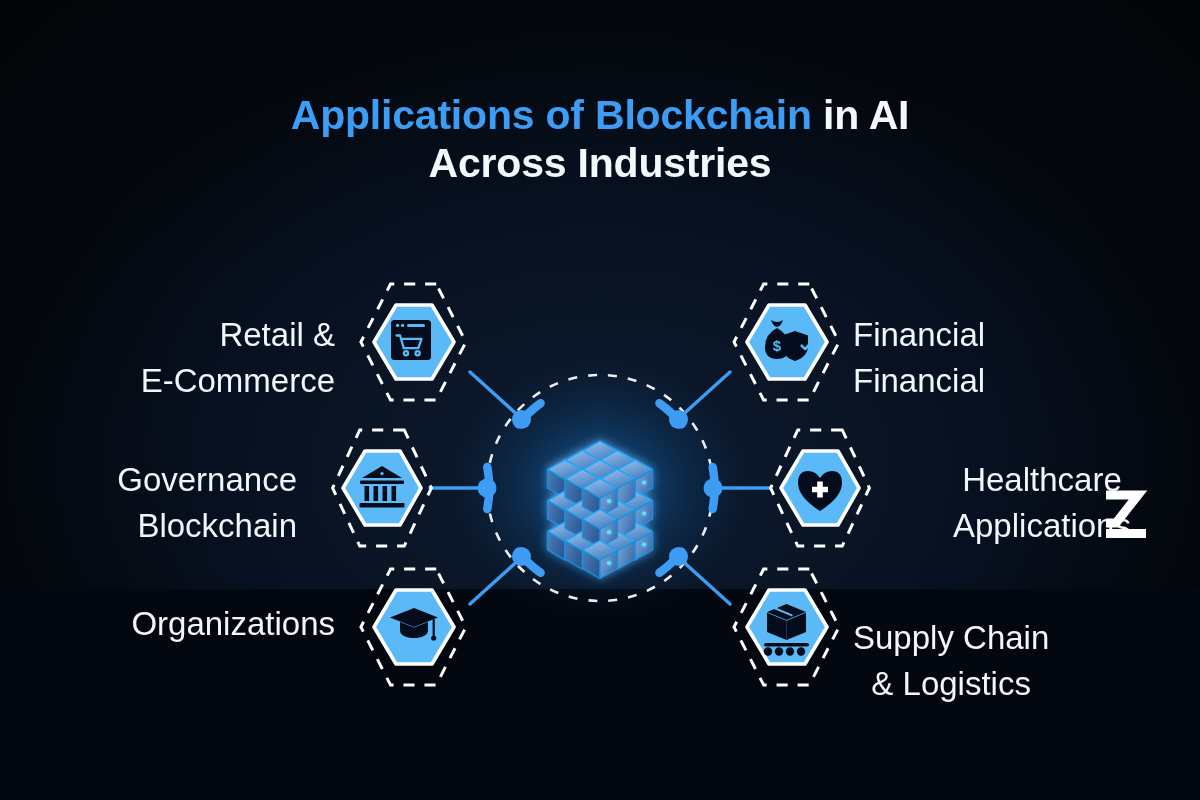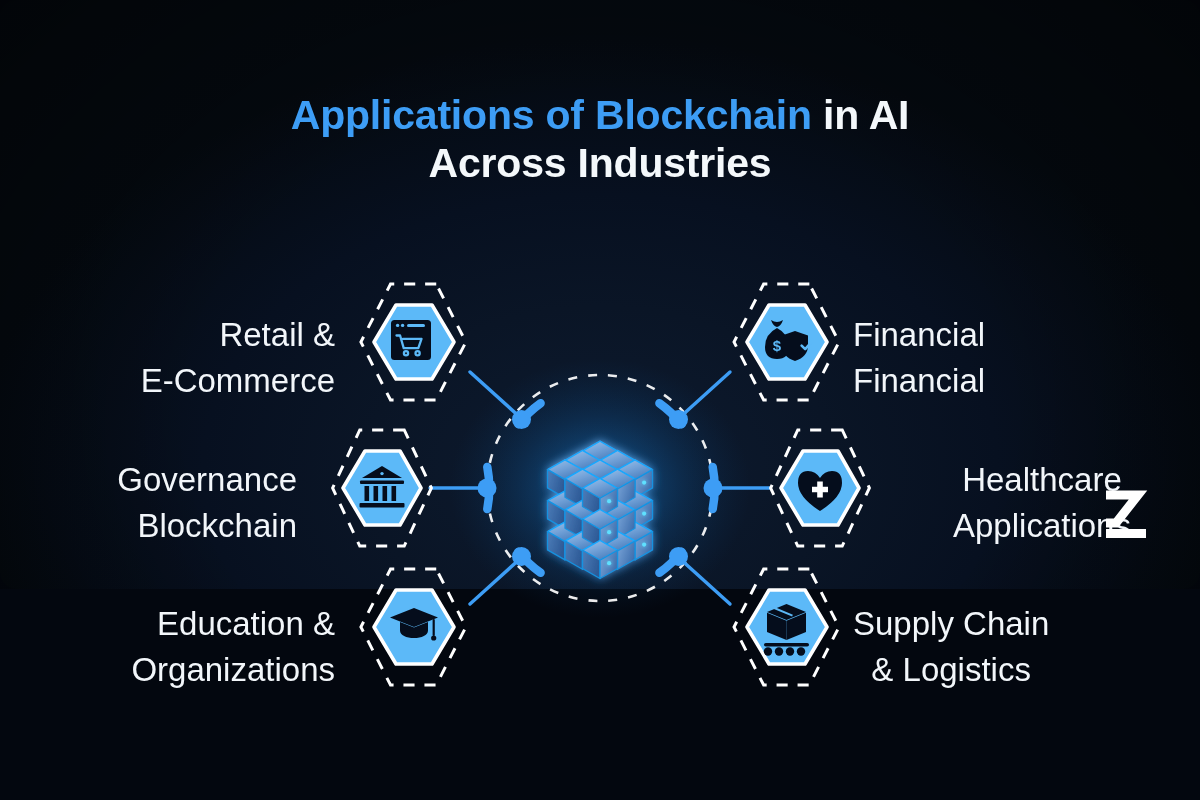--- a/index.html
+++ b/index.html
@@ -425,35 +425,34 @@
     <div>Retail &amp;</div>
     <div>E-Commerce</div>
   </div>
 
   <div class="node-label left" style="right:903px; top:457px;">
     <div>Governance</div>
     <div>Blockchain</div>
   </div>
 
   <div class="node-label left" style="right:865px; top:601px;">
-    <div>Education &amp;</div>
     <div>Organizations</div>
   </div>
 
   <div class="node-label right" style="left:853px; top:312px;">
     <div>Financial</div>
     <div>Financial</div>
   </div>
 
   <div class="node-label right" style="left:910px; top:457px;margin-left:43px;">
     <div>Healthcare</div>
     <div>Applications</div>
   </div>
 
-  <div class="node-label right" style="left:853px; top:601px;">
+  <div class="node-label right" style="left:853px; top:615px;">
     <div>Supply Chain</div>
     <div>&amp; Logistics</div>
   </div>
 
   <svg id="logo" width="64" height="64" viewBox="0 0 64 64">
     <path d="M12 12 H44 L22 40 H12" fill="none" stroke="#ffffff" stroke-width="9" stroke-linejoin="miter" stroke-linecap="butt"></path>
     <rect x="12" y="46" width="40" height="9" fill="#ffffff"></rect>
   </svg>
 
   <div id="vig"></div>

